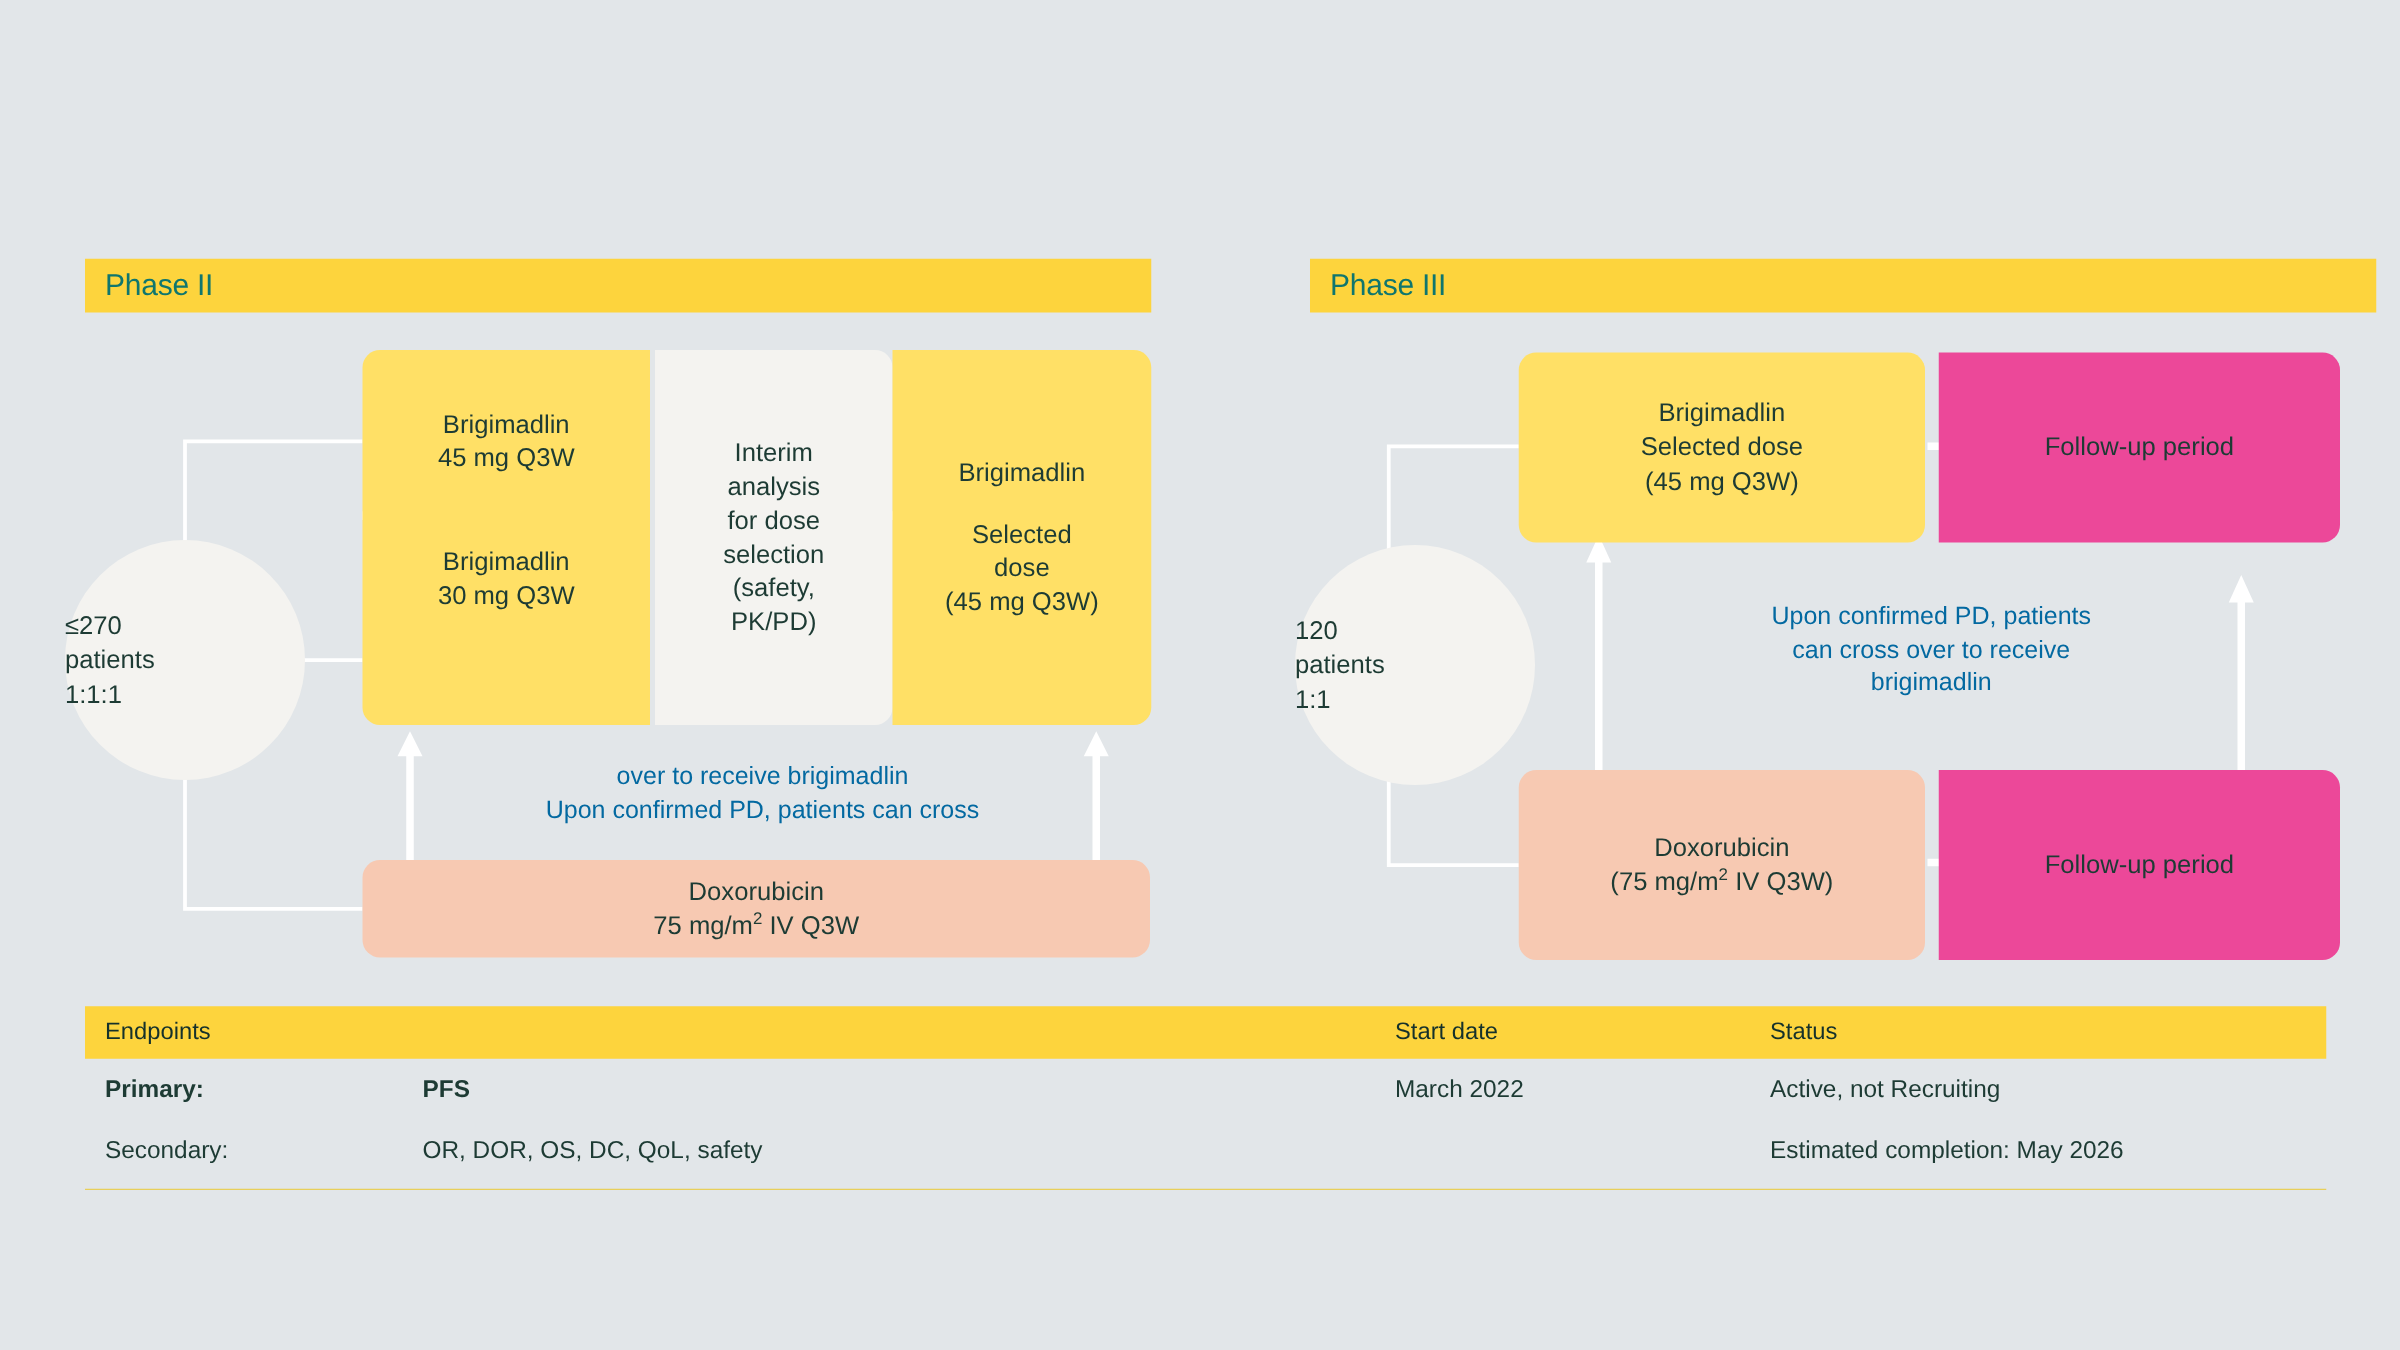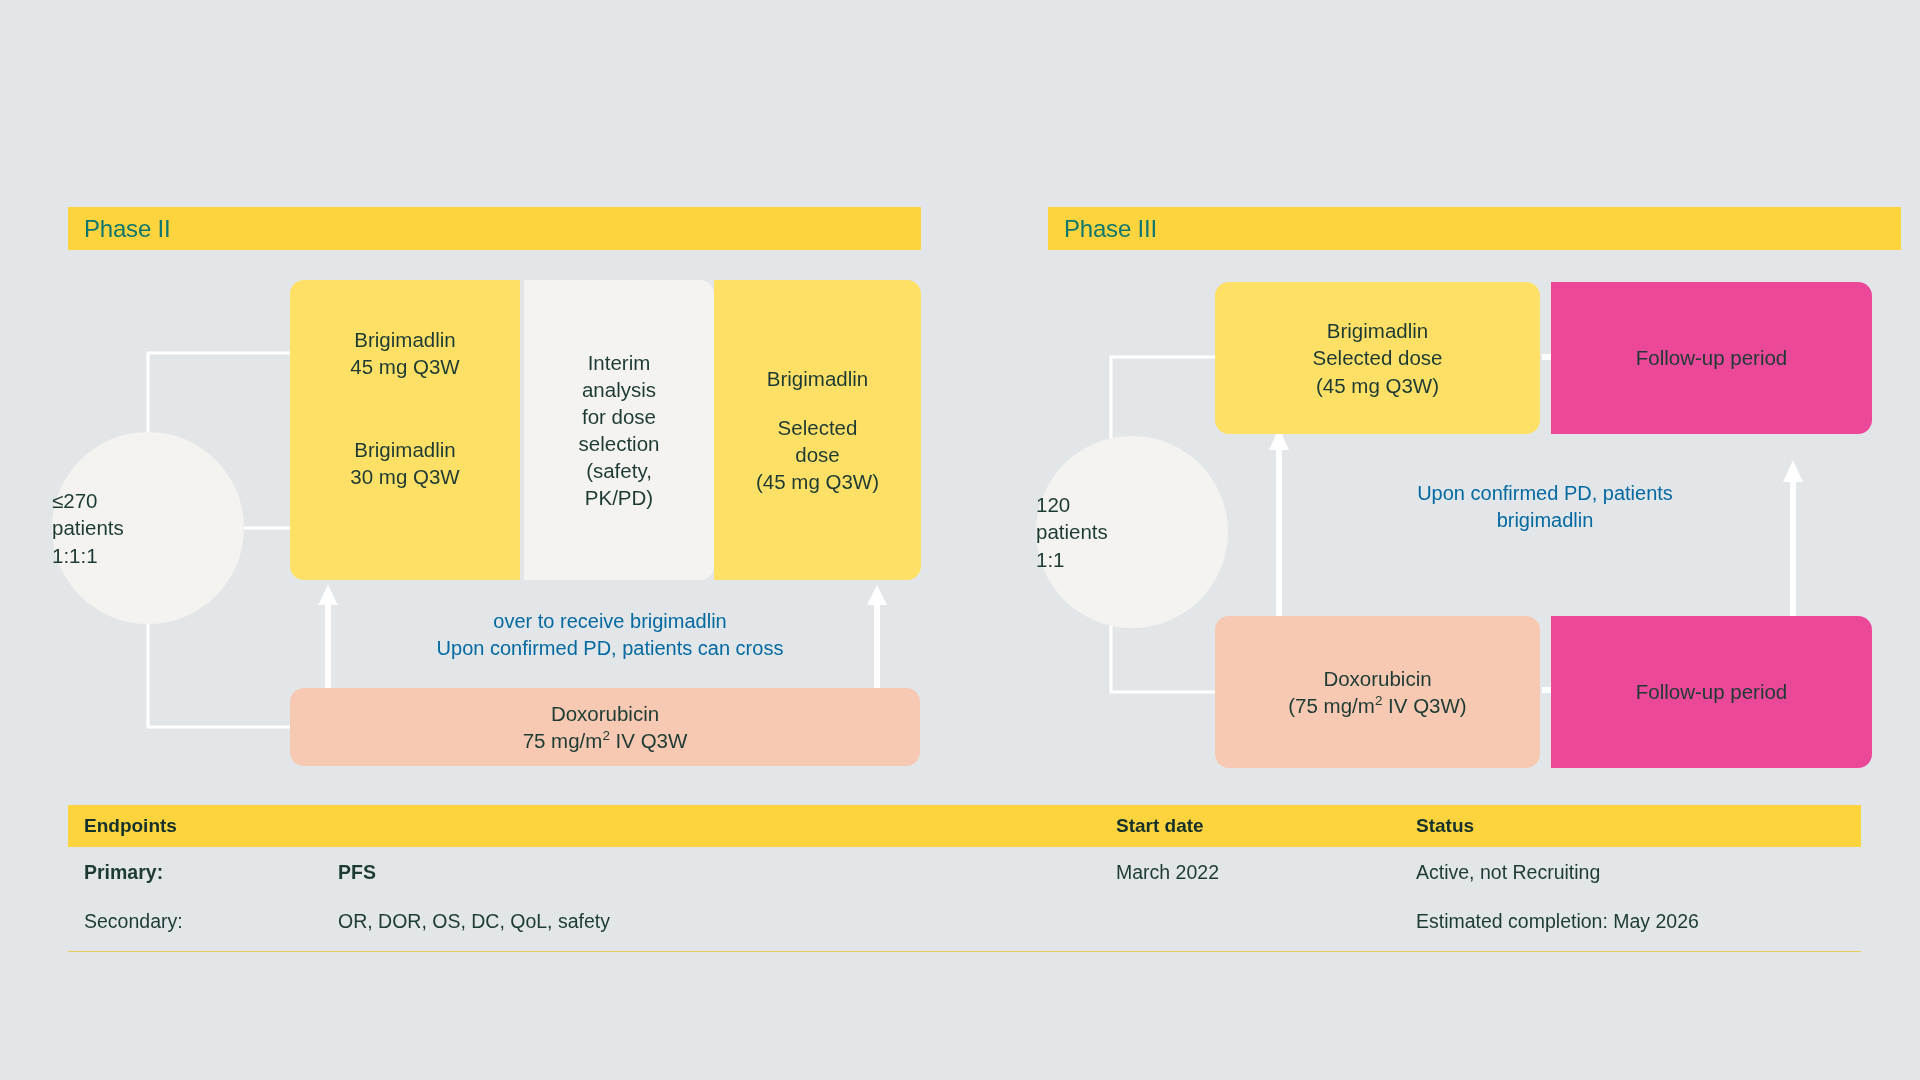--- a/index.html
+++ b/index.html
@@ -103,21 +103,21 @@
   .tbl-head {
     background: #fdd43d;
     height: 42px;
     position: relative;
   }
   .tbl-head div {
     position: absolute;
     top: 50%;
     transform: translateY(-50%);
     font-size: 19px;
-    font-weight: bold;
+    font-weight: normal;
     color: #15312b;
   }
   .tbl-row {
     position: relative;
     height: 49px;
   }
   .tbl-row div {
     position: absolute;
     top: 50%;
     transform: translateY(-50%);
@@ -254,20 +254,21 @@
       <span>(75 mg/m</span><sup>2</sup><span> IV Q3W)</span>
     </div>
   </div>
 
   <div class="box neutral" id="p3-fu-bottom" style="left:1540px; top:616px; width:321px; height:152px; border-radius:0 14px 14px 0;">
     <div>Follow-up period</div>
   </div>
 
   <div class="caption" id="p3-crossover" style="left:1310px; top:480px; width:470px;">
     <div>Upon confirmed PD, patients</div>
+    <div>can cross over to receive</div>
     <div>brigimadlin</div>
   </div>
 
   <div id="endpoints-table">
     <div class="tbl-head">
       <div class="col-a">Endpoints</div>
       <div class="col-c">Start date</div>
       <div class="col-d">Status</div>
     </div>
 

